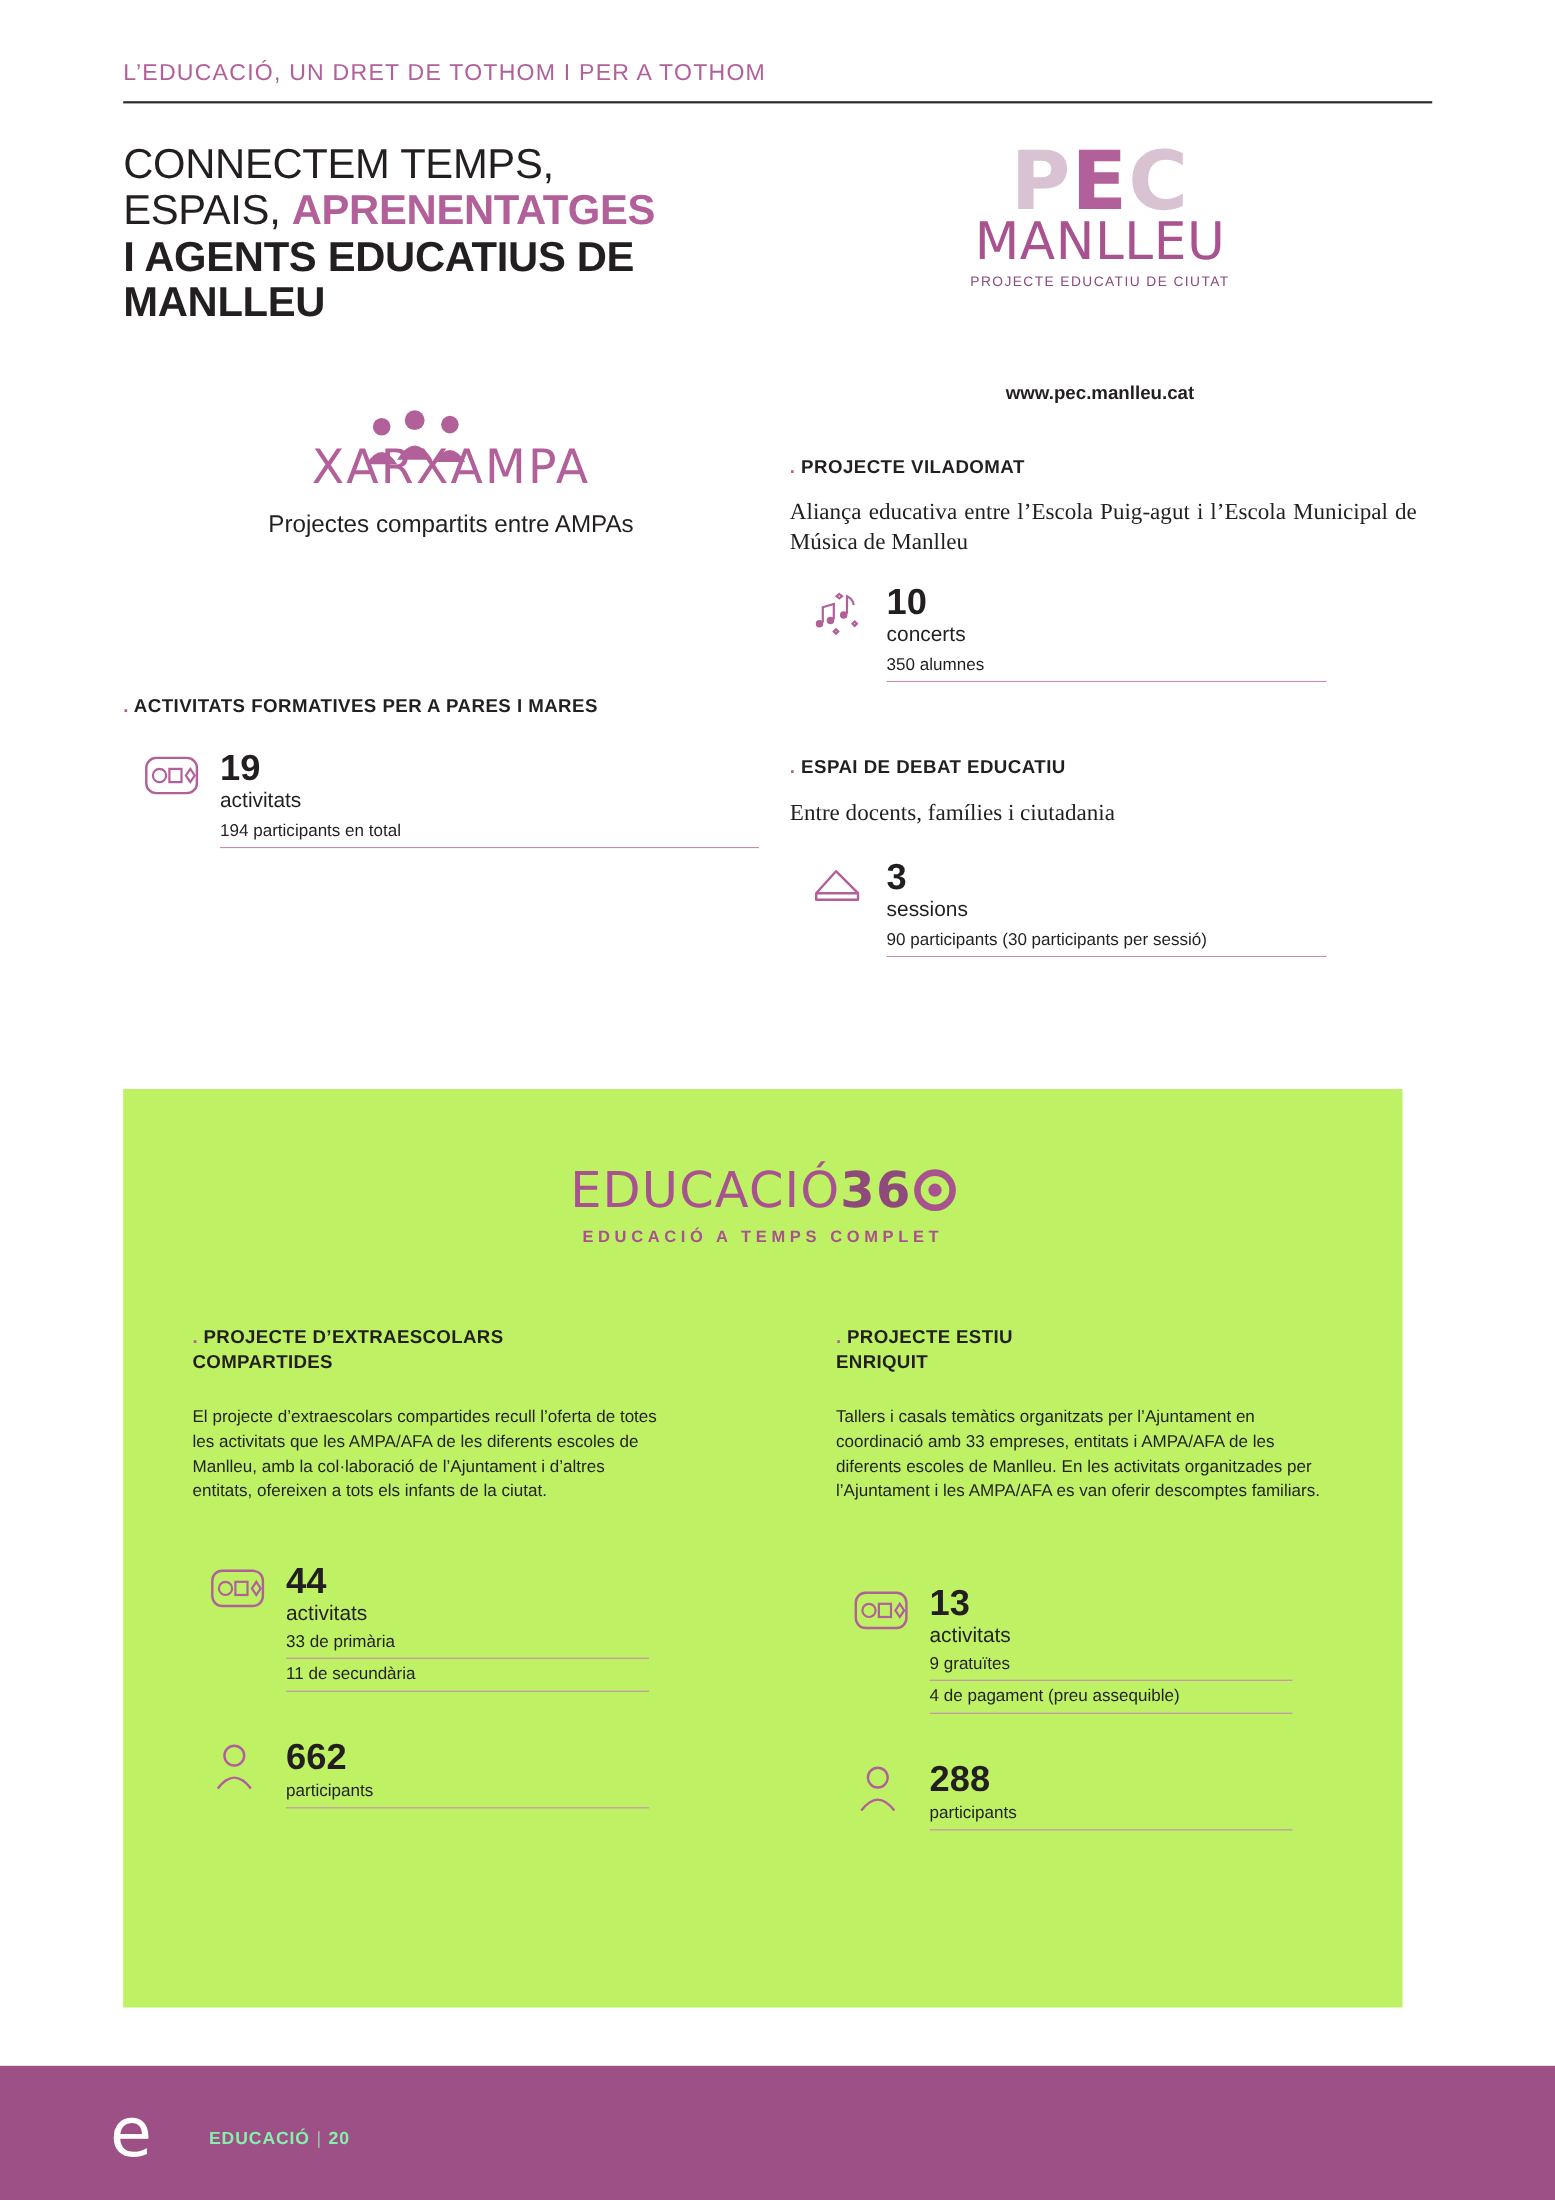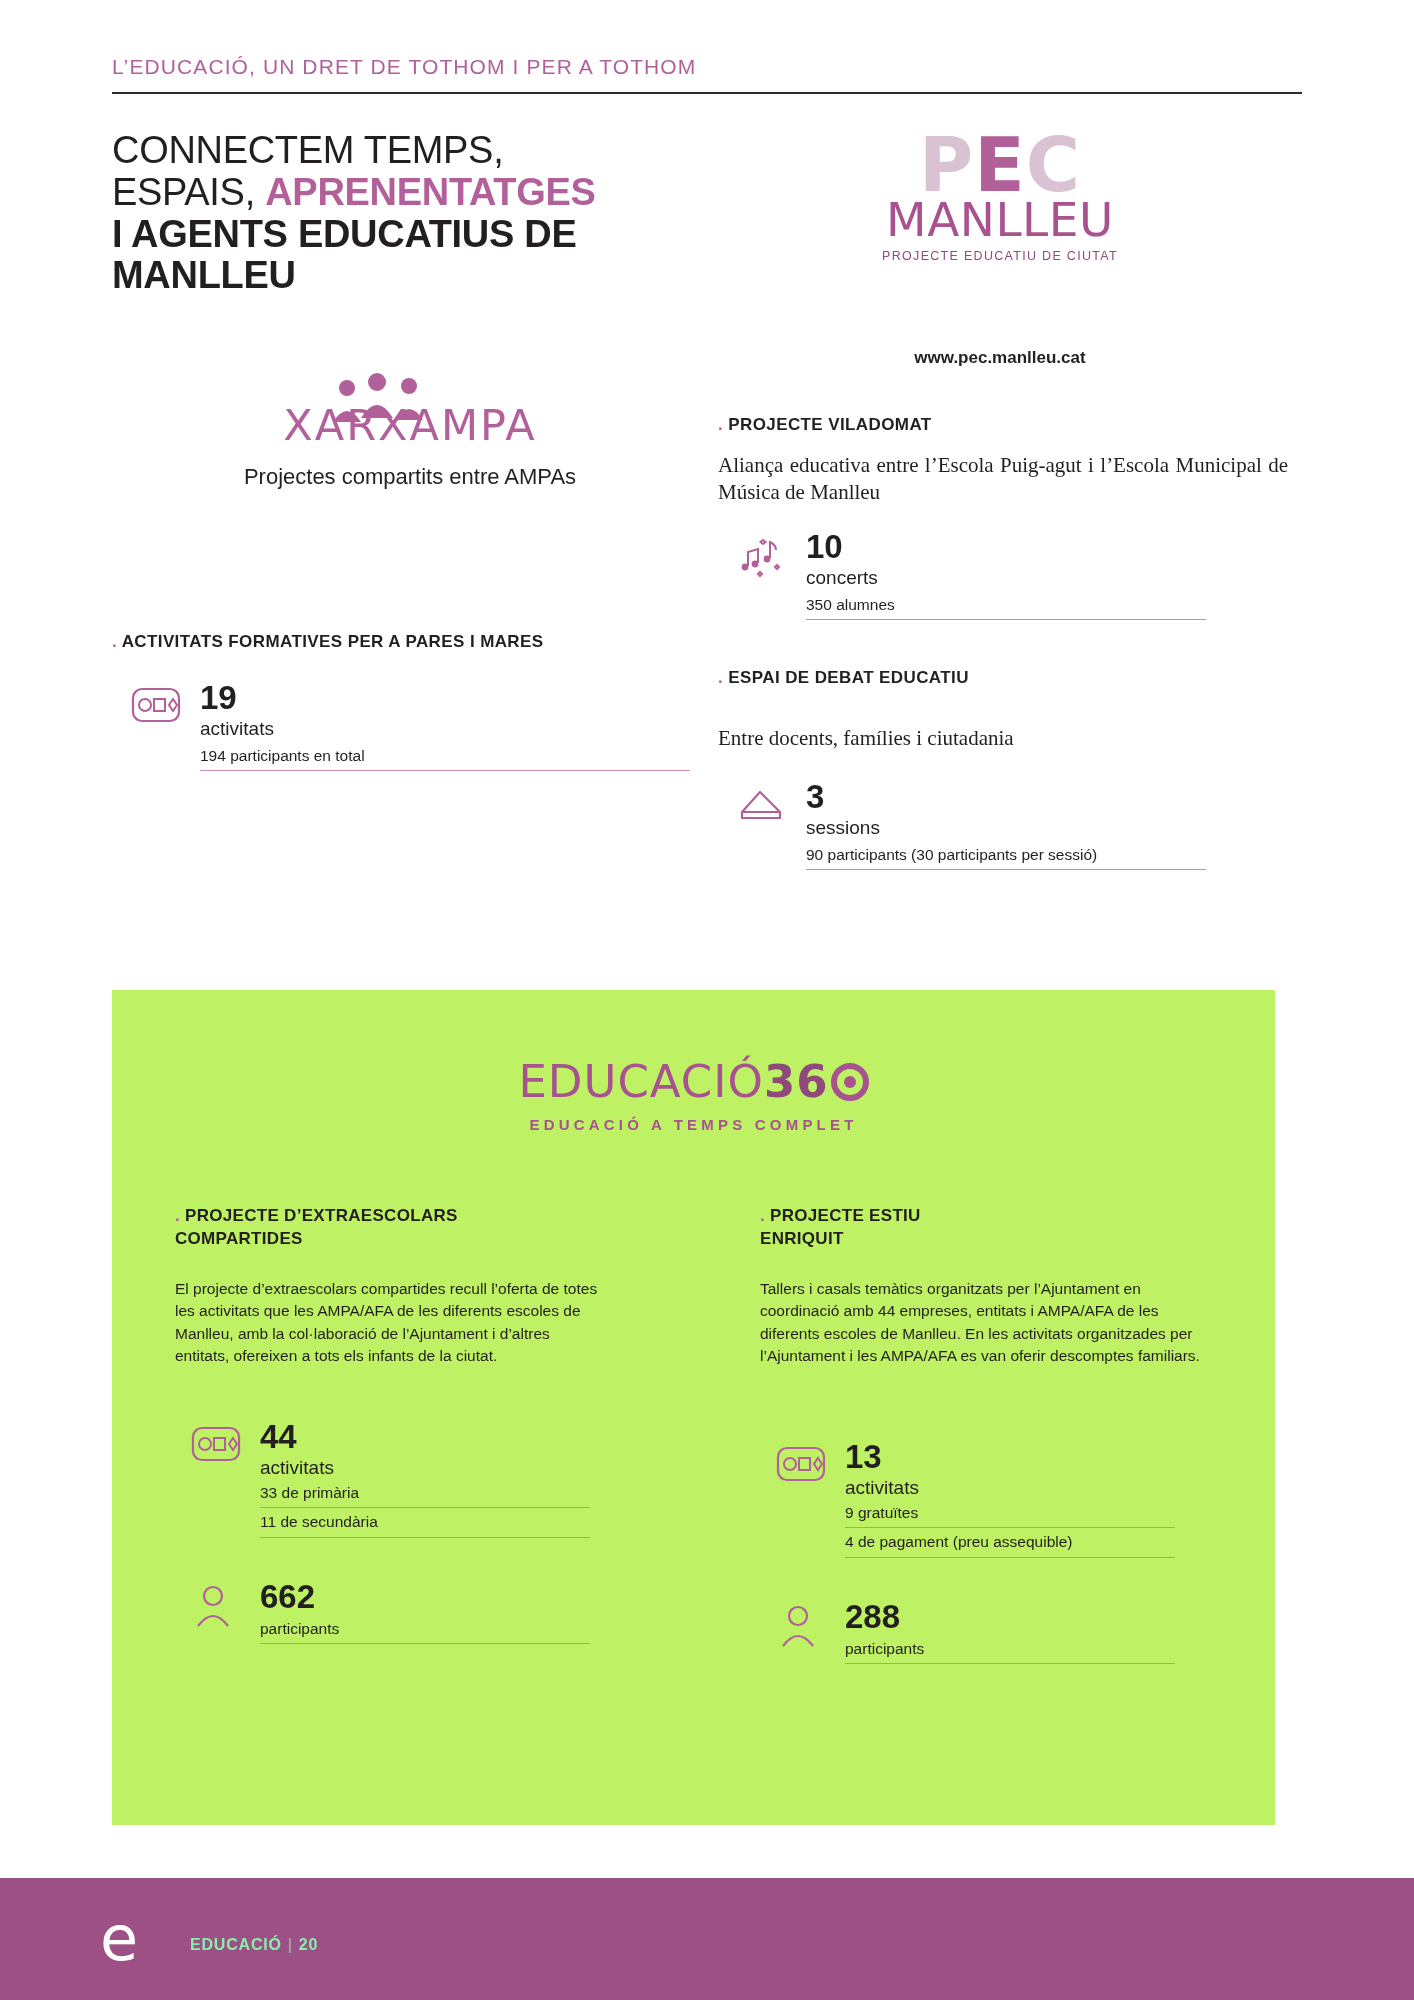--- a/index.html
+++ b/index.html
@@ -144,21 +144,21 @@
 
   
   #act-form-head { position: absolute; left: 112px; top: 632px; width: 560px; }
   #stat-19 { left: 130px; top: 658px; width: 560px; margin-top: 23px; }
 
   
   #viladomat-head { position: absolute; left: 718px; top: 415px; width: 585px; }
   #viladomat-text { position: absolute; left: 718px; top: 452px; width: 570px; }
   #stat-10 { left: 736px; top: 530px; width: 470px; }
 
-  #debat-head { position: absolute; left: 718px; top: 668px; width: 585px; }
+  #debat-head { position: absolute; left: 718px; top: 688px; width: 585px; }
   #debat-text { position: absolute; left: 718px; top: 725px; width: 585px; }
   #stat-3 { left: 736px; top: 780px; width: 470px; }
 
   
   .panel {
     position: absolute;
     left: 112px; top: 990px; width: 1163px; height: 835px;
     background: #bef264;
   }
   .e360 {
@@ -371,21 +371,21 @@
       <div class="num">662</div>
       <div class="unit note">participants</div>
     </div>
   </div>
 
   <div id="p-right-head" class="col-head">
     <span class="dot">.</span>
     <span>PROJECTE ESTIU</span><br>
     <span>ENRIQUIT</span>
   </div>
-  <div id="p-right-par" class="col-par">Tallers i casals temàtics organitzats per l’Ajuntament en coordinació amb 44 empreses, entitats i AMPA/AFA de les diferents escoles de Manlleu. En les activitats organitzades per l’Ajuntament i les AMPA/AFA es van oferir descomptes familiars.</div>
+  <div id="p-right-par" class="col-par">Tallers i casals temàtics organitzats per l’Ajuntament en coordinació amb 33 empreses, entitats i AMPA/AFA de les diferents escoles de Manlleu. En les activitats organitzades per l’Ajuntament i les AMPA/AFA es van oferir descomptes familiars.</div>
 
   <div id="stat-13" class="stat subnote-group">
     <div class="icon">
       <svg width="52" height="44" viewBox="0 0 52 44">
         <rect x="3" y="6" width="46" height="32" rx="9" fill="none" stroke="#b2609a" stroke-width="2.2"></rect>
         <circle cx="15" cy="22" r="6" fill="none" stroke="#b2609a" stroke-width="2"></circle>
         <rect x="24" y="16" width="11" height="12" fill="none" stroke="#b2609a" stroke-width="2"></rect>
         <path d="M43 16 l4 6 -4 6 -4 -6 z" fill="none" stroke="#b2609a" stroke-width="2"></path>
       </svg>
     </div>

